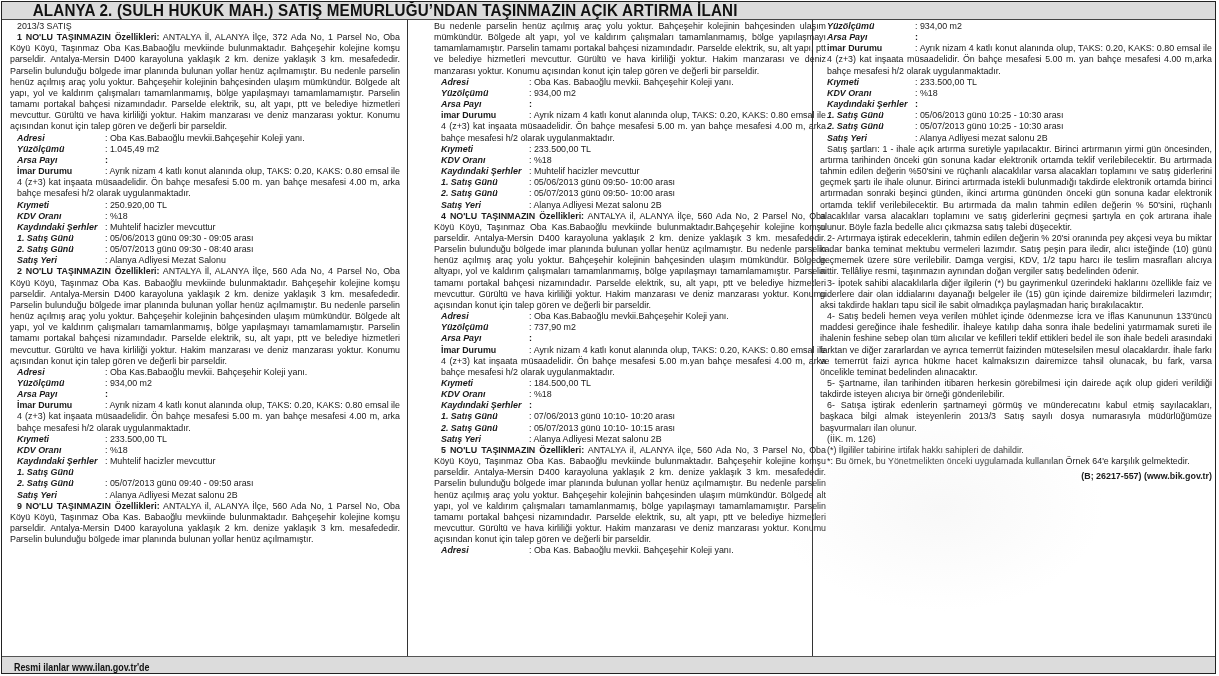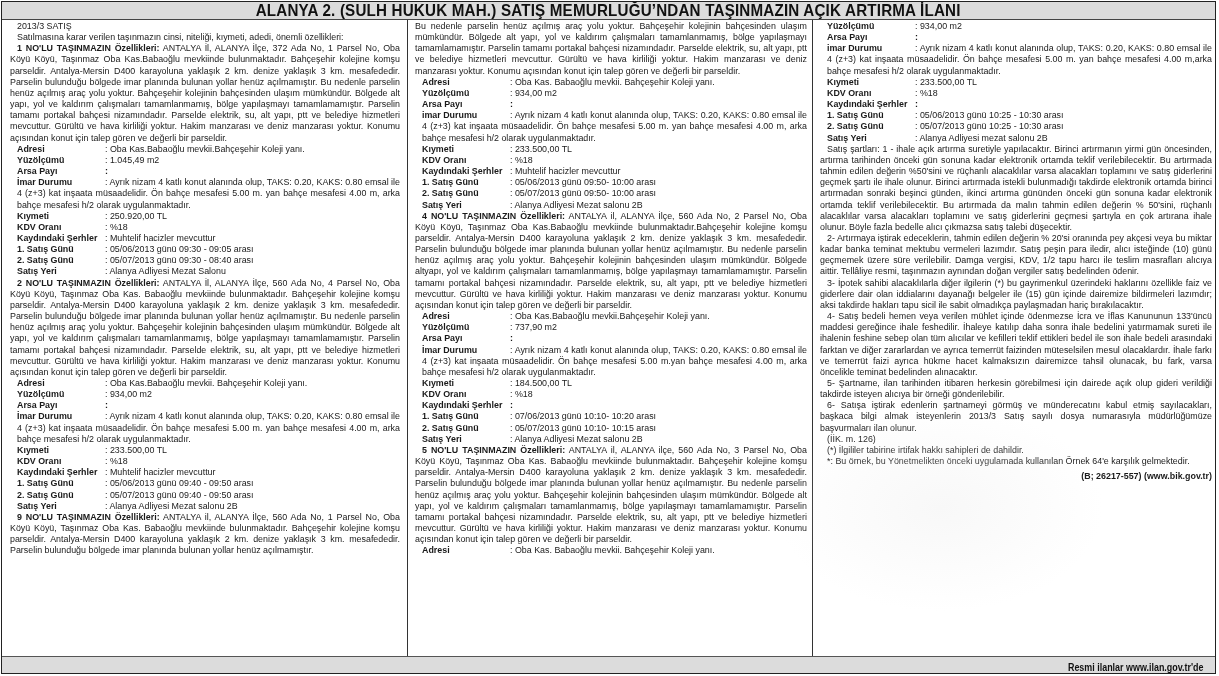--- a/index.html
+++ b/index.html
@@ -4,54 +4,54 @@
 <style>
   html, body { margin: 0; padding: 0; background: #ffffff; }
   body { width: 1219px; height: 676px; overflow: hidden; position: relative; }
   .frame {
     position: absolute; left: 1px; top: 1px; width: 1215px; height: 673px;
     border: 1px solid #222; box-sizing: border-box; background: #fff;
   }
   .header {
     position: absolute; left: 0; top: 0; width: 100%; height: 17px;
     background: #dcdcdc; border-bottom: 1px solid #444;
-    text-align: center;
+    text-align: left;
   }
   .header-title {
     font-family: "Liberation Sans", sans-serif; font-weight: bold;
     font-size: 16.5px; line-height: 17px; letter-spacing: 0.2px;
     color: #111; transform: scaleX(0.92); display: inline-block;
     white-space: nowrap;
   }
   .footer {
     position: absolute; left: 0; bottom: 0; width: 100%; height: 16px;
-    background: #dcdcdc; border-top: 1px solid #555; text-align: right;
+    background: #dcdcdc; border-top: 1px solid #555; text-align: left;
   }
   .footer-text {
     font-family: "Liberation Sans", sans-serif; font-weight: bold;
     font-size: 10.5px; line-height: 16px; color: #111;
     transform: scaleX(0.85); display: inline-block;
   }
   .col {
     position: absolute; top: 19px; height: 636px; box-sizing: border-box;
     font-family: "Liberation Sans", sans-serif; font-size: 8.9px;
     line-height: 11.15px; color: #1a1a1a; text-align: justify;
     overflow: hidden;
   }
   .col1 { left: 8px; width: 390px; }
-  .col2 { left: 413px; width: 392px; }
+  .col2 { left: 432px; width: 392px; }
   .col3 { left: 818px; width: 392px; }
   .vline { position: absolute; top: 18px; width: 1px; height: 638px; background: #333; }
   .v1 { left: 405px; }
   .v2 { left: 810px; }
   p { margin: 0; }
   .para { text-indent: 7px; }
   .h-bold { font-weight: normal; }
   .kv { display: flex; padding-left: 7px; white-space: nowrap; }
-  .kv .k { font-weight: bold; width: 88px; flex: none; }
+  .kv .k { font-weight: bold; width: 88px; flex: none; font-style: italic; }
   .kv .v { flex: 1; white-space: normal; }
   .kv-long { padding-left: 7px; text-align: justify; }
   .kv-long .k { font-weight: bold; display: inline-block; width: 88px; }
   .right { text-align: right; font-weight: bold; margin-top: 4px; }
   .watermark {
     position: absolute; right: 110px; bottom: 60px; width: 330px; height: 210px;
     border-radius: 50%; background: radial-gradient(ellipse at center, rgba(235,235,235,0.35), rgba(255,255,255,0) 70%);
     pointer-events: none;
   }
 </style>
@@ -62,21 +62,20 @@
 
   <div class="header">
     <span class="header-title">ALANYA 2. (SULH HUKUK MAH.) SATIŞ MEMURLUĞU’NDAN TAŞINMAZIN AÇIK ARTIRMA İLANI</span>
   </div>
 
   <div class="vline v1"></div>
   <div class="vline v2"></div>
 
   <div class="col col1">
     <p class="h-bold" style="padding-left:7px">2013/3 SATIŞ</p>
-    <p class="para">Satılmasına karar verilen taşınmazın cinsi, niteliği, kıymeti, adedi, önemli özellikleri:</p>
 
     <p class="para"><b>1 NO'LU TAŞINMAZIN Özellikleri:</b> <span>ANTALYA İl, ALANYA İlçe, 372 Ada No, 1 Parsel No, Oba Köyü Köyü, Taşınmaz Oba Kas.Babaoğlu mevkiinde bulunmaktadır. Bahçeşehir kolejine komşu parseldir. Antalya-Mersin D400 karayoluna yaklaşık 2 km. denize yaklaşık 3 km. mesafededir. Parselin bulunduğu bölgede imar planında bulunan yollar henüz açılmamıştır. Bu nedenle parselin henüz açılmış araç yolu yoktur. Bahçeşehir kolejinin bahçesinden ulaşım mümkündür. Bölgede alt yapı, yol ve kaldırım çalışmaları tamamlanmamış, bölge yapılaşmayı tamamlamamıştır. Parselin tamamı portakal bahçesi nizamındadır. Parselde elektrik, su, alt yapı, ptt ve belediye hizmetleri mevcuttur. Gürültü ve hava kirliliği yoktur. Hakim manzarası ve deniz manzarası yoktur. Konumu açısından konut için talep gören ve değerli bir parseldir.</span></p>
     <div class="kv">
         <span class="k">Adresi</span>
         <span class="v">: Oba Kas.Babaoğlu mevkii.Bahçeşehir Koleji yanı.</span>
       </div>
     <div class="kv">
         <span class="k">Yüzölçümü</span>
         <span class="v">: 1.045,49 m2</span>
       </div>
@@ -131,21 +130,20 @@
     <div class="kv">
         <span class="k">KDV Oranı</span>
         <span class="v">: %18</span>
       </div>
     <div class="kv">
         <span class="k">Kaydındaki Şerhler</span>
         <span class="v">: Muhtelif hacizler mevcuttur</span>
       </div>
     <div class="kv">
         <span class="k">1. Satış Günü</span>
-        <span class="v">: 05/06/2013 günü 09:40 - 09:50 arası</span>
       </div>
     <div class="kv">
         <span class="k">2. Satış Günü</span>
         <span class="v">: 05/07/2013 günü 09:40 - 09:50 arası</span>
       </div>
     <div class="kv">
         <span class="k">Satış Yeri</span>
         <span class="v">: Alanya Adliyesi Mezat salonu 2B</span>
       </div>
 

